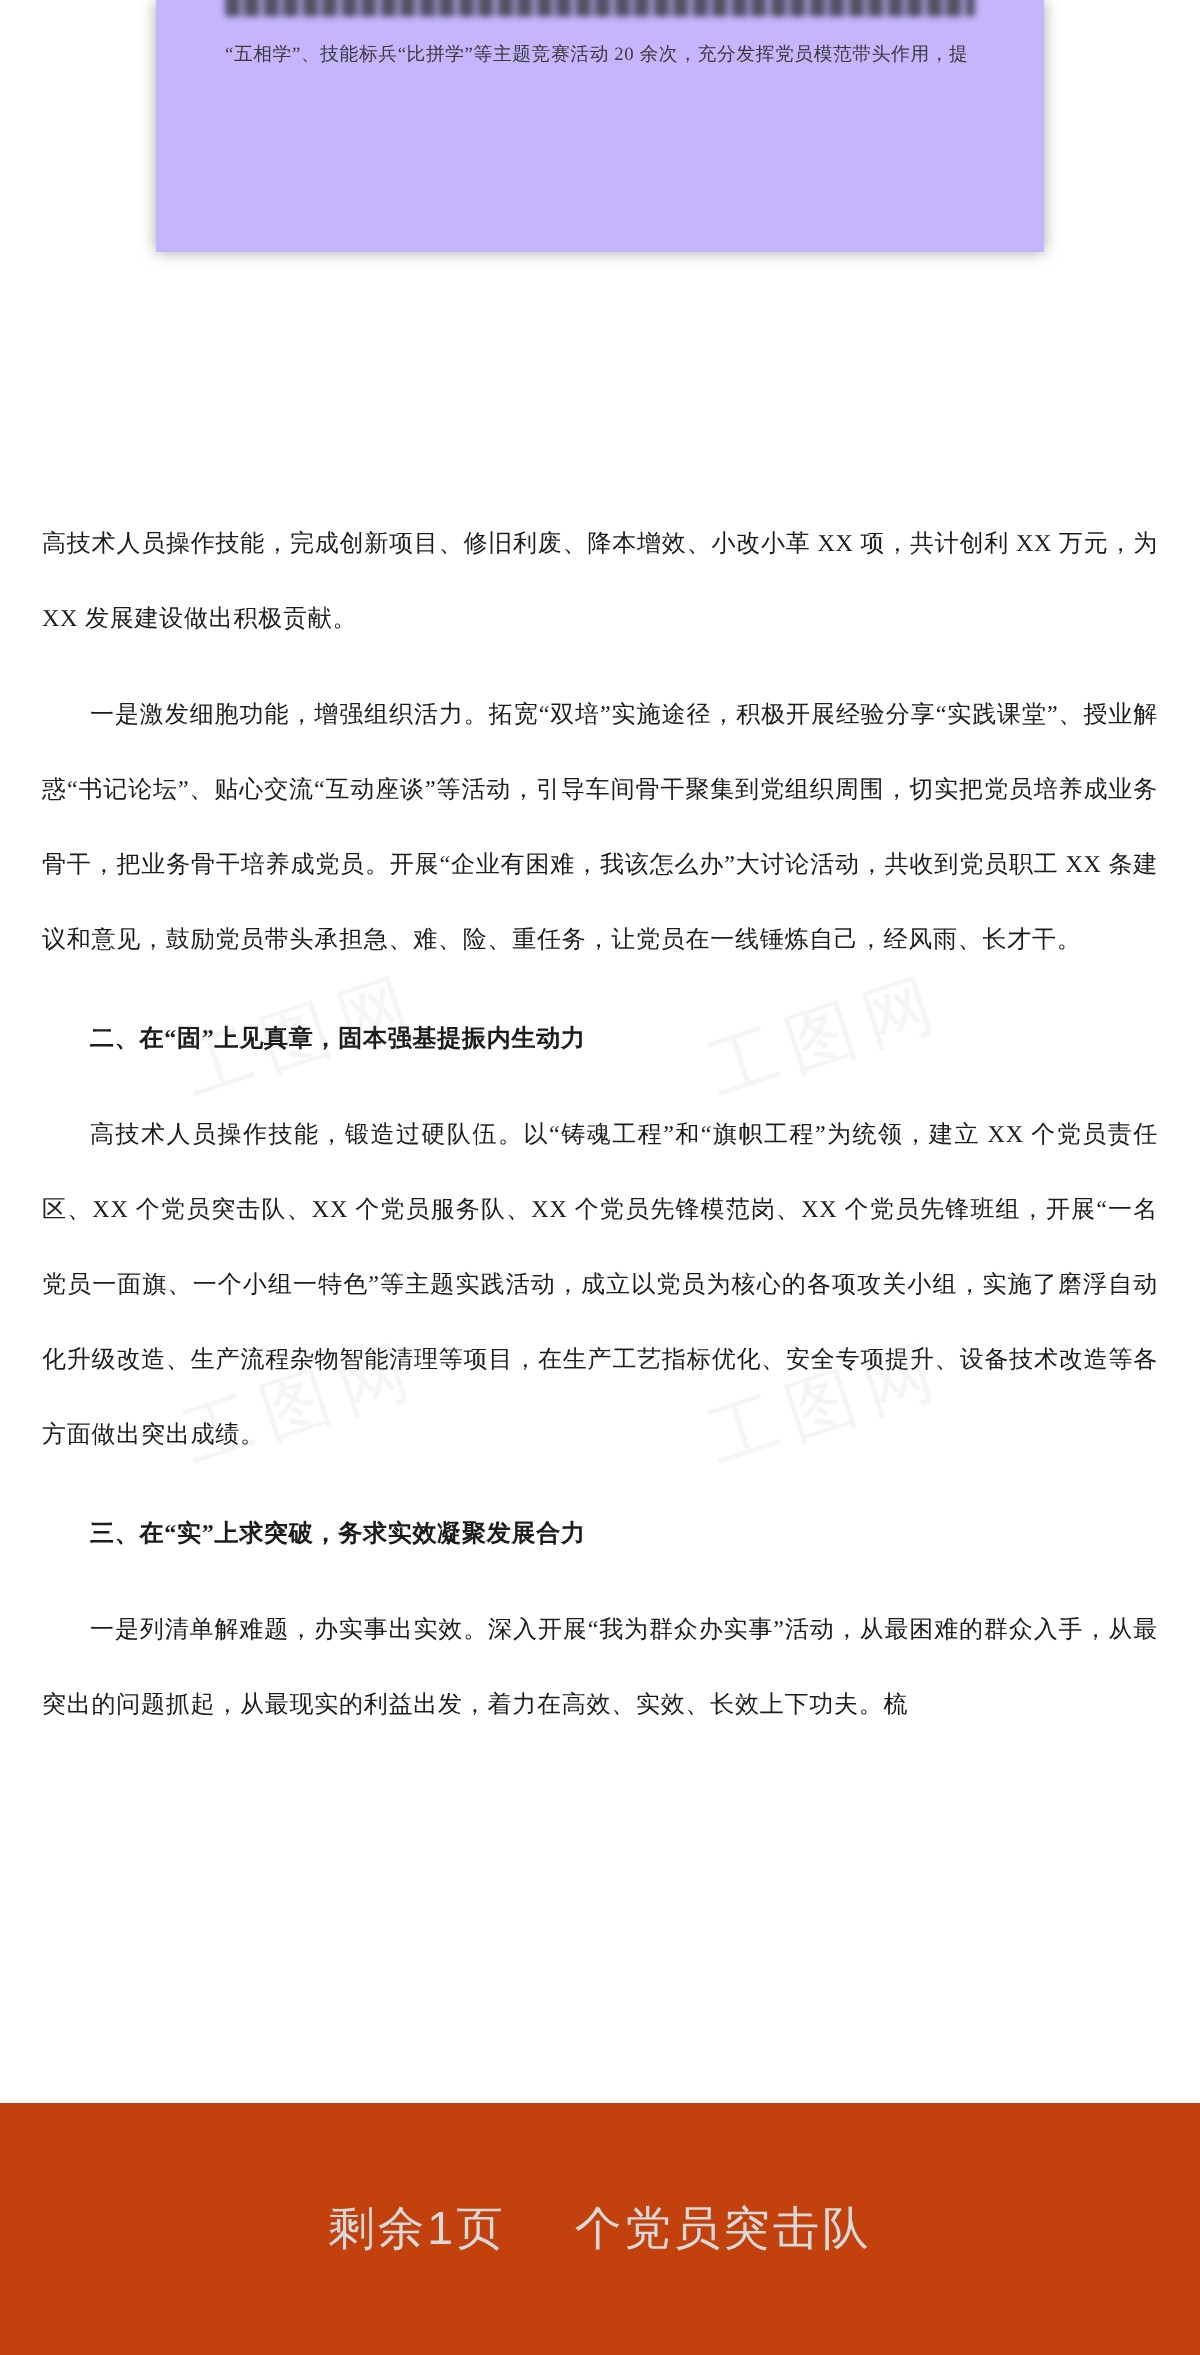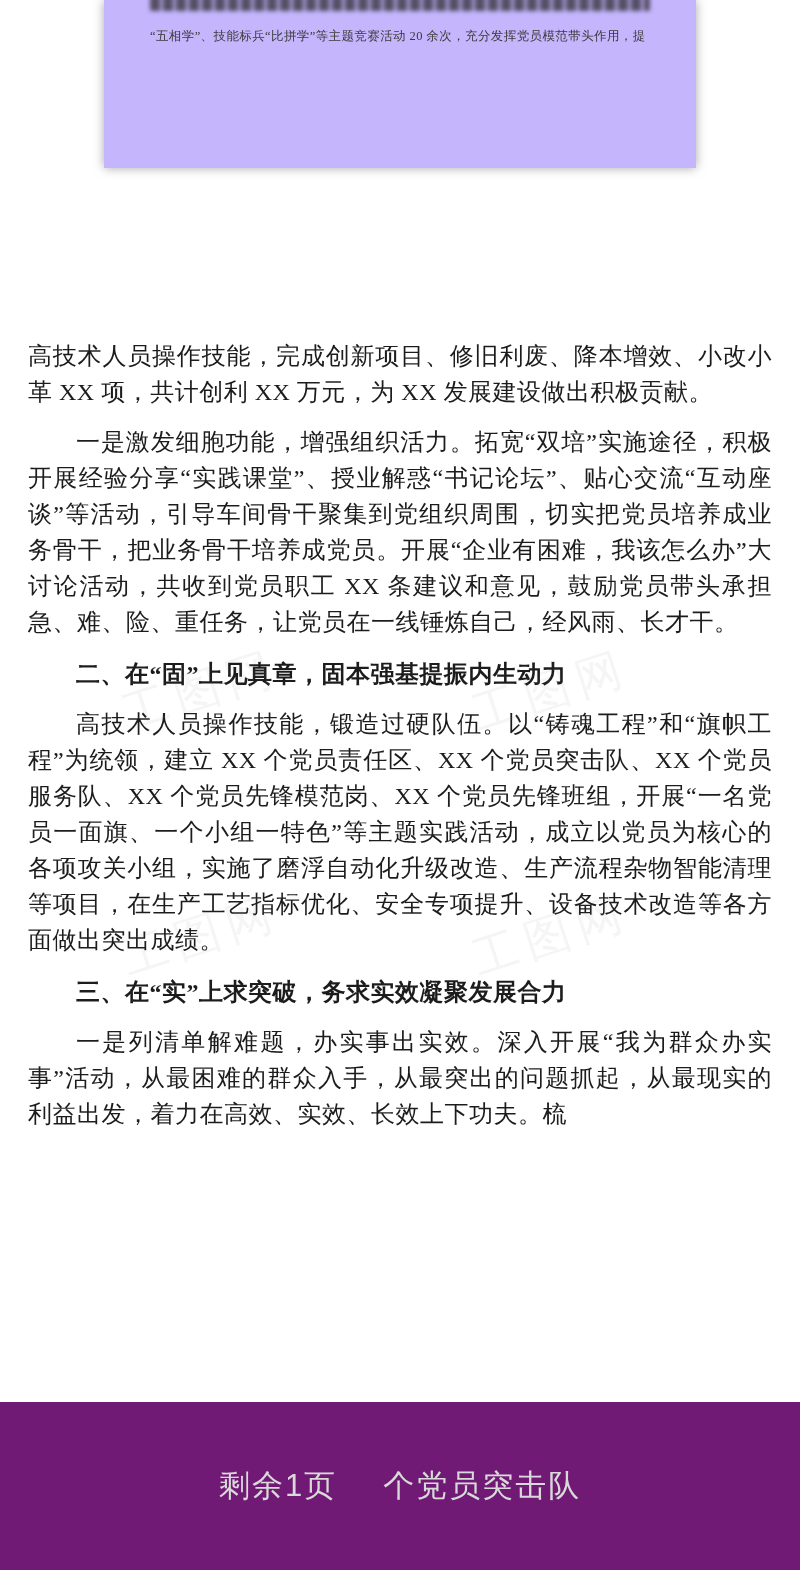--- a/index.html
+++ b/index.html
@@ -44,22 +44,22 @@
 
   
   .content {
     position:absolute;
     top:338px; left:0;
     width:800px;
     padding:0 28px;
     z-index:1;
   }
   .doc-block {
-    font-size:24px;
-    line-height:36px;
+    font-size:16px;
+    line-height:50px;
     color:#1c1c1c;
     text-align:justify;
     letter-spacing:.5px;
   }
   .cont { text-indent:0; margin-bottom:14px; }
   .para { text-indent:2em; margin-bottom:14px; }
   .heading { font-weight:bold; text-indent:2em; margin:16px 0 14px; }
 
   
   .wm {
@@ -76,21 +76,21 @@
   .wm1 { left:120px; top:660px; }
   .wm2 { left:470px; top:660px; }
   .wm3 { left:120px; top:905px; }
   .wm4 { left:470px; top:905px; }
 
   
   .footer {
     position:absolute;
     left:0; top:1402px;
     width:800px; height:168px;
-    background:#701a75;
+    background:#c2410c;
     display:flex;
     align-items:center;
     justify-content:center;
     gap:46px;
     z-index:5;
   }
   .footer span {
     font-family:"Liberation Sans", sans-serif;
     font-size:31px;
     color:#d9d9d9;

